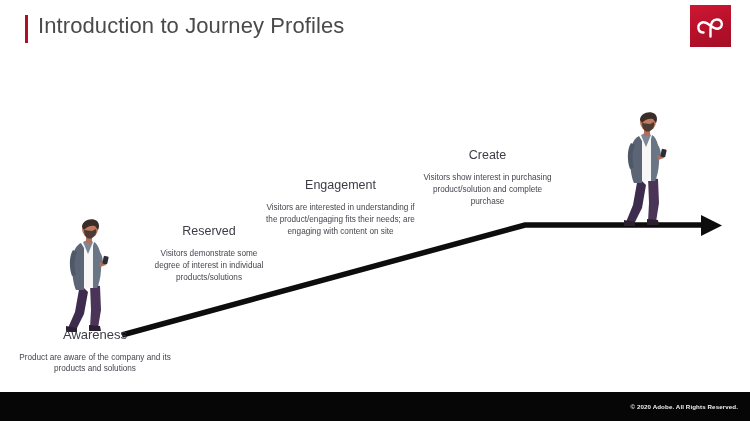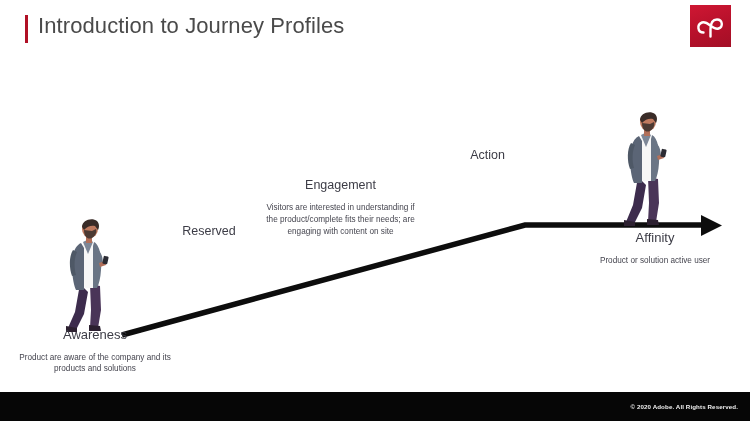--- a/index.html
+++ b/index.html
@@ -196,32 +196,30 @@
     </svg>
   </div>
 
   <div id="stage-awareness" class="stage">
     <div class="stage-label">Awareness</div>
     <div class="stage-desc">Product are aware of the company and its products and solutions</div>
   </div>
 
   <div id="stage-interest" class="stage">
     <div class="stage-label">Reserved</div>
+    <div class="stage-desc">Visitors demonstrate some degree of interest in individual products/solutions</div>
   </div>
 
   <div id="stage-engagement" class="stage">
     <div class="stage-label">Engagement</div>
-    <div class="stage-desc">Visitors are interested in understanding if the product/complete fits their needs; are engaging with content on site</div>
+    <div class="stage-desc">Visitors are interested in understanding if the product/engaging fits their needs; are engaging with content on site</div>
   </div>
 
   <div id="stage-action" class="stage">
-    <div class="stage-label">Action</div>
-  </div>
-
-  <div id="stage-affinity" class="stage">
-    <div class="stage-label">Affinity</div>
-    <div class="stage-desc">Product or solution active user</div>
-  </div>
+    <div class="stage-label">Create</div>
+    <div class="stage-desc">Visitors show interest in purchasing product/solution and complete purchase</div>
+  </div>
+
 
   <div id="footer-bar"></div>
   <div id="footer-copyright">© 2020 Adobe. All Rights Reserved.</div>
 
 </div>
 
 </body></html>

